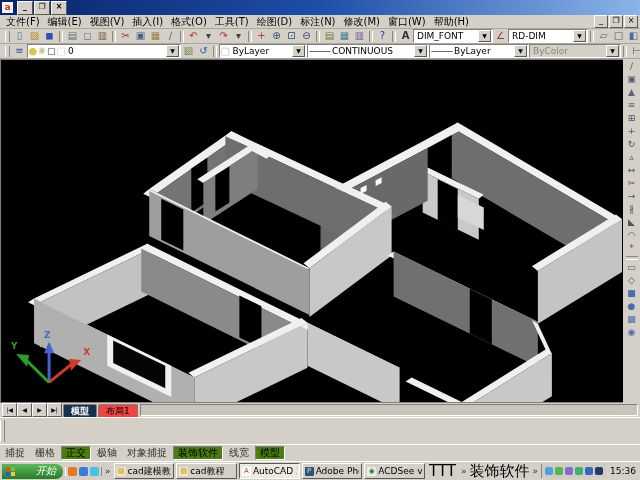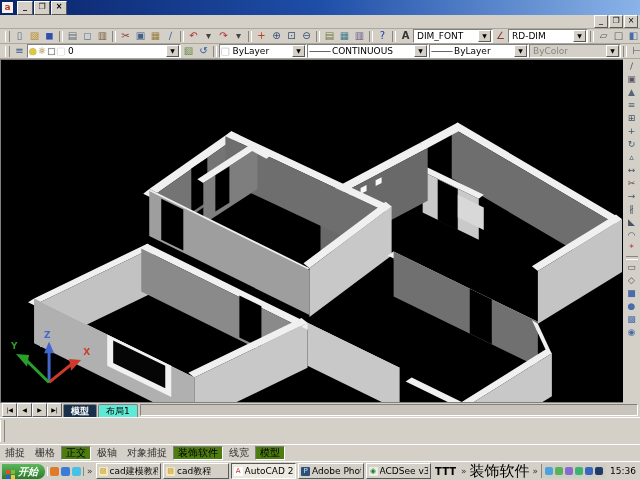--- a/index.html
+++ b/index.html
@@ -44,21 +44,21 @@
   .draw svg{position:absolute;left:0;top:0;width:100%;height:100%}
   .vtb{width:17px;display:flex;flex-direction:column;align-items:center;padding-top:1px;background:#d4d0c8;flex:none;overflow:hidden}
   .vbtn{width:15px;height:13px;font-size:9px;line-height:12px;text-align:center;flex:none}
   .sep-h{height:2px;width:12px;border-top:1px solid #8a867e;border-bottom:1px solid #fff;margin:1px 0;flex:none}
 
   
   .tabrow{height:14px;display:flex;align-items:flex-end;background:#d4d0c8;padding-left:2px;flex:none}
   .navbtn{width:13px;height:12px;border:1px solid;border-color:#fff #5a5a5a #5a5a5a #fff;background:#d4d0c8;
           font-size:6px;line-height:11px;text-align:center;flex:none}
   .tab{padding:0 7px;font-size:9px;height:12px;line-height:12px;border:1px solid #808080;border-bottom:none;
-       background:#5eead4;margin-left:1px;border-radius:2px 2px 0 0;flex:none}
+       background:#ef4444;margin-left:1px;border-radius:2px 2px 0 0;flex:none}
   .tab.active{background:#18304a;color:#fff;font-weight:bold}
   .tabscroll{flex:1;height:10px;border:1px solid;border-color:#808080 #fff #fff #808080;background:#c8c4bc;margin:1px 2px}
 
   
   .cmd{height:26px;background:#d4d0c8;flex:none;position:relative;border-top:1px solid #fff}
   .cmd-inner{position:absolute;left:4px;right:2px;top:1px;bottom:1px;border:1px solid;
              border-color:#808080 #fff #fff #808080;background:#d6d2ca;padding:0 3px;
              display:flex;flex-direction:column;justify-content:flex-end}
   .cmd-grip{position:absolute;left:0;top:2px;bottom:2px;width:3px;border-left:1px solid #fff;border-right:1px solid #8a867e}
   .cmd-line{height:11px;font-size:10px;line-height:11px}
@@ -66,34 +66,34 @@
   
   .status{height:16px;display:flex;align-items:center;background:#d4d0c8;border-top:1px solid #fff;flex:none}
   .coords{width:96px;height:12px;border:1px solid;border-color:#808080 #fff #fff #808080;
           padding:0 3px;font-size:9px;color:#222;margin:0 4px 0 6px;flex:none;line-height:12px}
   .toggle{padding:0 4px;height:12px;line-height:12px;font-size:10px;color:#333;margin:0 1px;flex:none}
   .toggle.pressed{border:1px solid;border-color:#808080 #fff #fff #808080;background:#4d7c0f;color:#000}
 
   
   .taskbar{height:18px;display:flex;align-items:center;background:#d4d0c8;border-top:1px solid #fff;
            gap:2px;padding:0 2px;flex:none;overflow:hidden}
-  .start{height:15px;padding:0 7px 0 4px;background:linear-gradient(#5cb85c,#2a7a2a);color:#fff;font-weight:bold;
-         font-size:10px;border-radius:0 7px 7px 0;display:flex;align-items:flex-end;gap:3px;flex:none;font-style:italic}
+  .start{height:15px;padding:0 7px 0 4px;background:linear-gradient(#5cb85c,#2a7a2a);color:#fff;font-weight:normal;
+         font-size:10px;border-radius:0 7px 7px 0;display:flex;align-items:center;gap:21px;flex:none;font-style:italic}
   .winflag{width:9px;height:9px;display:grid;grid-template-columns:4px 4px;grid-template-rows:4px 4px;gap:1px;flex:none}
   .winflag i{display:block}
   .ql{display:flex;align-items:center;gap:2px;flex:none;padding:0 2px;border-left:1px solid #fff;border-right:1px solid #8a867e}
   .ql-dot{width:9px;height:9px;border-radius:2px;flex:none}
   .chev{font-size:9px;color:#333;flex:none;padding:0 1px}
   .task{flex:0 1 78px;min-width:24px;height:14px;border:1px solid;border-color:#fff #5a5a5a #5a5a5a #fff;
         background:#d4d0c8;display:flex;align-items:center;gap:2px;padding:0 2px;font-size:9px;
         white-space:nowrap;overflow:hidden}
   .task.active{background:#ece9e0;border-color:#5a5a5a #fff #fff #5a5a5a}
   .task-ico{width:9px;height:9px;font-size:7px;line-height:9px;text-align:center;flex:none;border-radius:1px}
   .task span:last-child{overflow:hidden;text-overflow:clip}
-  .lang{font-size:10px;padding:0 2px;flex:none;font-weight:bold}
+  .lang{font-size:15px;padding:0 2px;flex:none;font-weight:normal}
   .deco{font-size:15px;flex:none;white-space:nowrap}
   .tray{display:flex;align-items:center;gap:2px;border-left:1px solid #8a867e;padding:0 3px;height:14px;
         background:#cfccc4;flex:none}
   .tray-dot{width:8px;height:8px;border-radius:2px;flex:none}
   .clock{font-size:9px;padding:0 2px;flex:none}
   text.ucs{font-size:9px;font-weight:bold;font-family:"DejaVu Sans",sans-serif}
 </style>
 </head>
 <body>
 
@@ -102,20 +102,33 @@
   <div class="titlebar">
     <span class="app-icon">a</span>
     <span style="display:flex">
         <span class="winbtn" style="color: rgb(0, 0, 0);">_</span>
         <span class="winbtn" style="color: rgb(0, 0, 0);">❐</span>
         <span class="winbtn" style="color: rgb(0, 0, 0);">×</span>
       </span>
   </div>
 
   <div class="menubar">
+    <span style="display:flex">
+        <span class="menu-item">文件(F)</span>
+        <span class="menu-item">编辑(E)</span>
+        <span class="menu-item">视图(V)</span>
+        <span class="menu-item">插入(I)</span>
+        <span class="menu-item">格式(O)</span>
+        <span class="menu-item">工具(T)</span>
+        <span class="menu-item">绘图(D)</span>
+        <span class="menu-item">标注(N)</span>
+        <span class="menu-item">修改(M)</span>
+        <span class="menu-item">窗口(W)</span>
+        <span class="menu-item">帮助(H)</span>
+      </span>
     <span class="spacer"></span>
     <span style="display:flex;margin-right:2px">
         <span class="winbtn small" style="color: rgb(0, 0, 0);">_</span>
         <span class="winbtn small" style="color: rgb(0, 0, 0);">❐</span>
         <span class="winbtn small" style="color: rgb(0, 0, 0);">×</span>
       </span>
   </div>
 
   <div class="tbrow">
     <span class="grip"></span>

